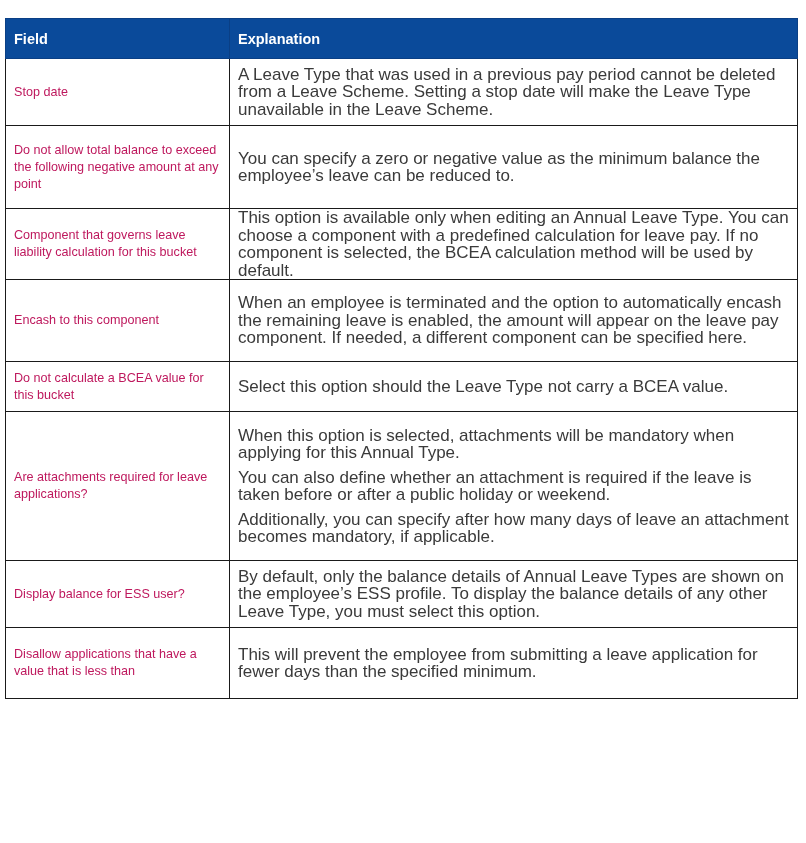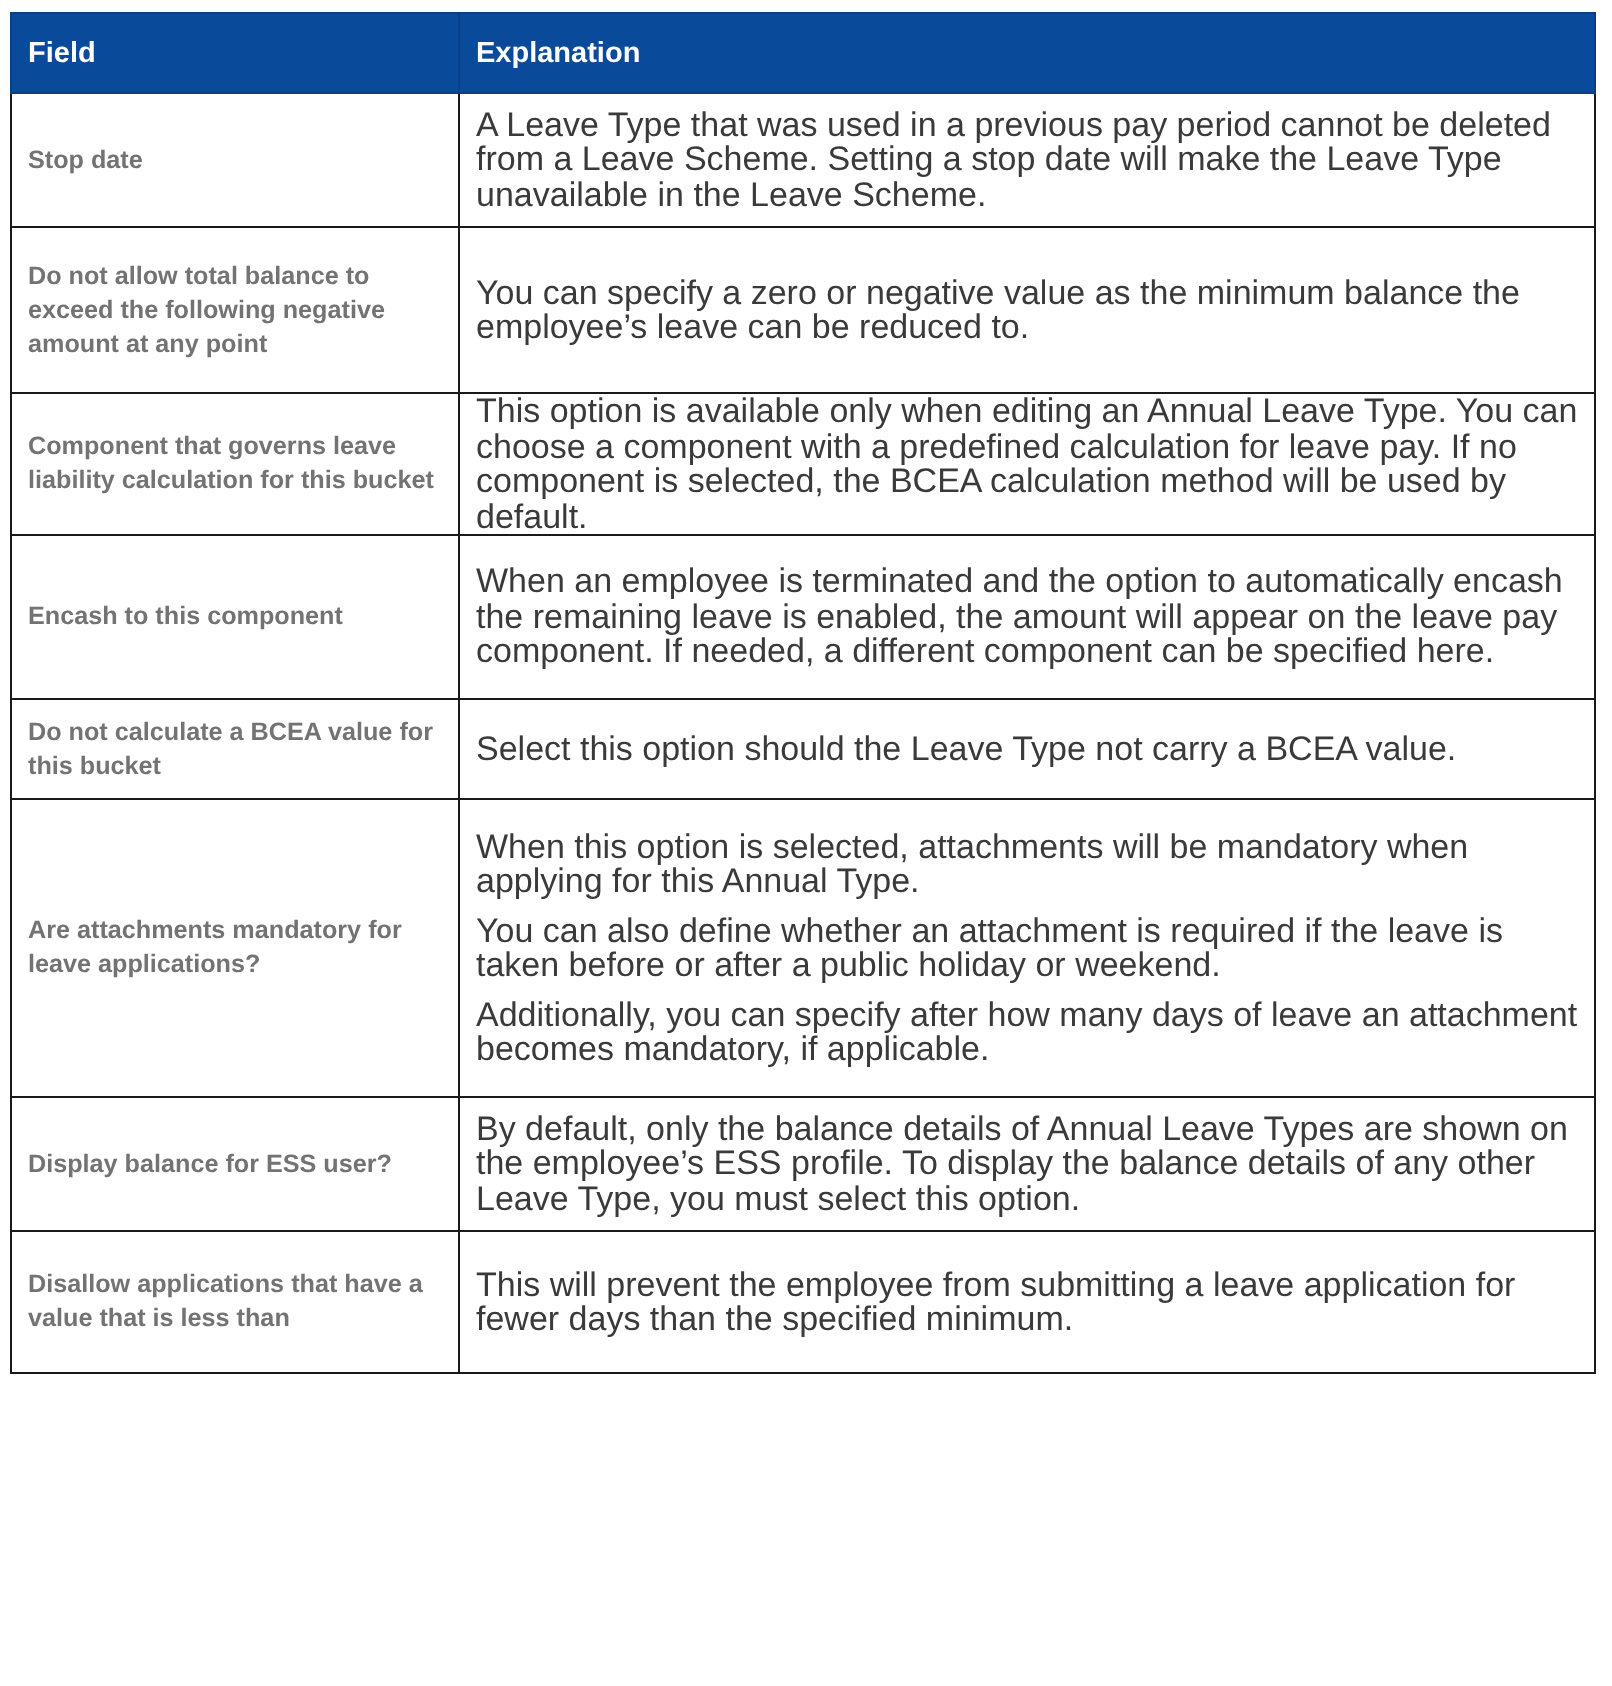--- a/index.html
+++ b/index.html
@@ -10,21 +10,21 @@
     body {
       width: 806px;
       height: 843px;
       position: relative;
       font-family: "Liberation Sans", "DejaVu Sans", sans-serif;
       color: #2b2b2b;
     }
     table.fields {
       position: absolute;
       left: 5px;
-      top: 6px;
+      top: 18px;
       width: 792px;
       border-collapse: collapse;
       table-layout: fixed;
       padding-left: 29px;
     }
     table.fields th, table.fields td {
       border: 1px solid #1a1a1a;
       vertical-align: middle;
       text-align: left;
     }
@@ -34,24 +34,24 @@
       font-weight: bold;
       font-size: 14.5px;
       height: 39px;
       padding: 0 8px;
       border-color: #0a3f85;
     }
     table.fields thead th.col-field { border-right: 1px solid #0a3f85; }
     col.c1 { width: 224px; }
     col.c2 { width: 568px; }
     td.field {
-      font-weight: bold;
+      font-weight: normal;
       font-size: 12.6px;
       line-height: 17px;
-      color: #737373;
+      color: #be185d;
       padding: 0 8px;
     }
     td.expl {
       font-size: 17px;
       line-height: 17.5px;
       color: #3a3a3a;
       padding: 0 8px;
     }
     td.expl p {
       margin: 0;
@@ -99,21 +99,21 @@
         <p>When an employee is terminated and the option to automatically encash the remaining leave is enabled, the amount will appear on the leave pay component. If needed, a different component can be specified here.</p>
       </td>
     </tr>
     <tr style="height:50px">
       <td class="field">Do not calculate a BCEA value for this bucket</td>
       <td class="expl">
         <p>Select this option should the Leave Type not carry a BCEA value.</p>
       </td>
     </tr>
     <tr style="height:149px">
-      <td class="field">Are attachments mandatory for leave applications?</td>
+      <td class="field">Are attachments required for leave applications?</td>
       <td class="expl">
         <p>When this option is selected, attachments will be mandatory when applying for this Annual Type.</p>
         <p>You can also define whether an attachment is required if the leave is taken before or after a public holiday or weekend.</p>
         <p>Additionally, you can specify after how many days of leave an attachment becomes mandatory, if applicable.</p>
       </td>
     </tr>
     <tr style="height:67px">
       <td class="field">Display balance for ESS user?</td>
       <td class="expl">
         <p>By default, only the balance details of Annual Leave Types are shown on the employee’s ESS profile. To display the balance details of any other Leave Type, you must select this option.</p>

